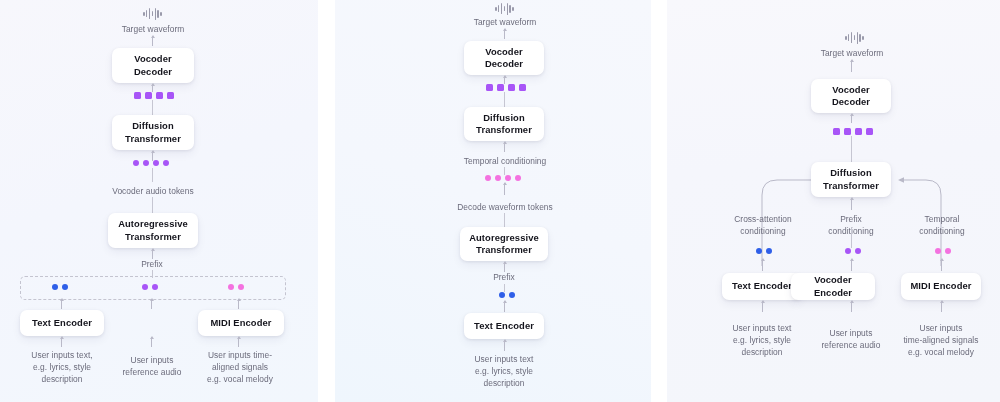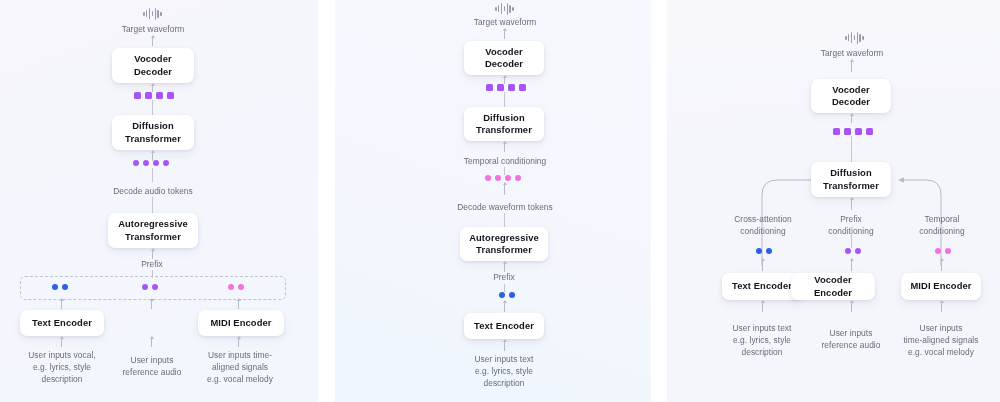--- a/index.html
+++ b/index.html
@@ -123,21 +123,21 @@
 
     <div class="tokrow" style="left:133px;top:160px;">
       <span class="dot" style="background:#a855f7"></span>
       <span class="dot" style="background:#a855f7"></span>
       <span class="dot" style="background:#a855f7"></span>
       <span class="dot" style="background:#a855f7"></span>
     </div>
 
     <div class="line" style="left:152px;top:168px;height:14px;"></div>
 
-    <div class="cap" style="left:92px;top:185px;width:122px;">Decode audio tokens</div>
+    <div class="cap" style="left:92px;top:185px;width:122px;">Vocoder audio tokens</div>
 
     <div class="line" style="left:152px;top:197px;height:16px;"></div>
 
     <div class="box" style="left:108px;top:213px;width:90px;height:35px;">
       <span style="white-space:pre-line">Autoregressive
 Transformer</span>
     </div>
 
     <div class="arrow" style="left:152px;top:249px;height:10px;"></div>
 
@@ -168,21 +168,21 @@
       <span>Text Encoder</span>
     </div>
     <div class="box" style="left:198px;top:310px;width:86px;height:26px;">
       <span>MIDI Encoder</span>
     </div>
 
     <div class="arrow" style="left:61px;top:337px;height:10px;"></div>
     <div class="arrow" style="left:151px;top:337px;height:10px;"></div>
     <div class="arrow" style="left:238px;top:337px;height:10px;"></div>
 
-    <div class="cap" style="left:12px;top:349px;width:100px;">User inputs vocal,
+    <div class="cap" style="left:12px;top:349px;width:100px;">User inputs text,
 e.g. lyrics, style
 description</div>
     <div class="cap" style="left:107px;top:354px;width:90px;">User inputs
 reference audio</div>
     <div class="cap" style="left:191px;top:349px;width:98px;">User inputs time-
 aligned signals
 e.g. vocal melody</div>
   </div>
 
   <div class="gap"></div>

